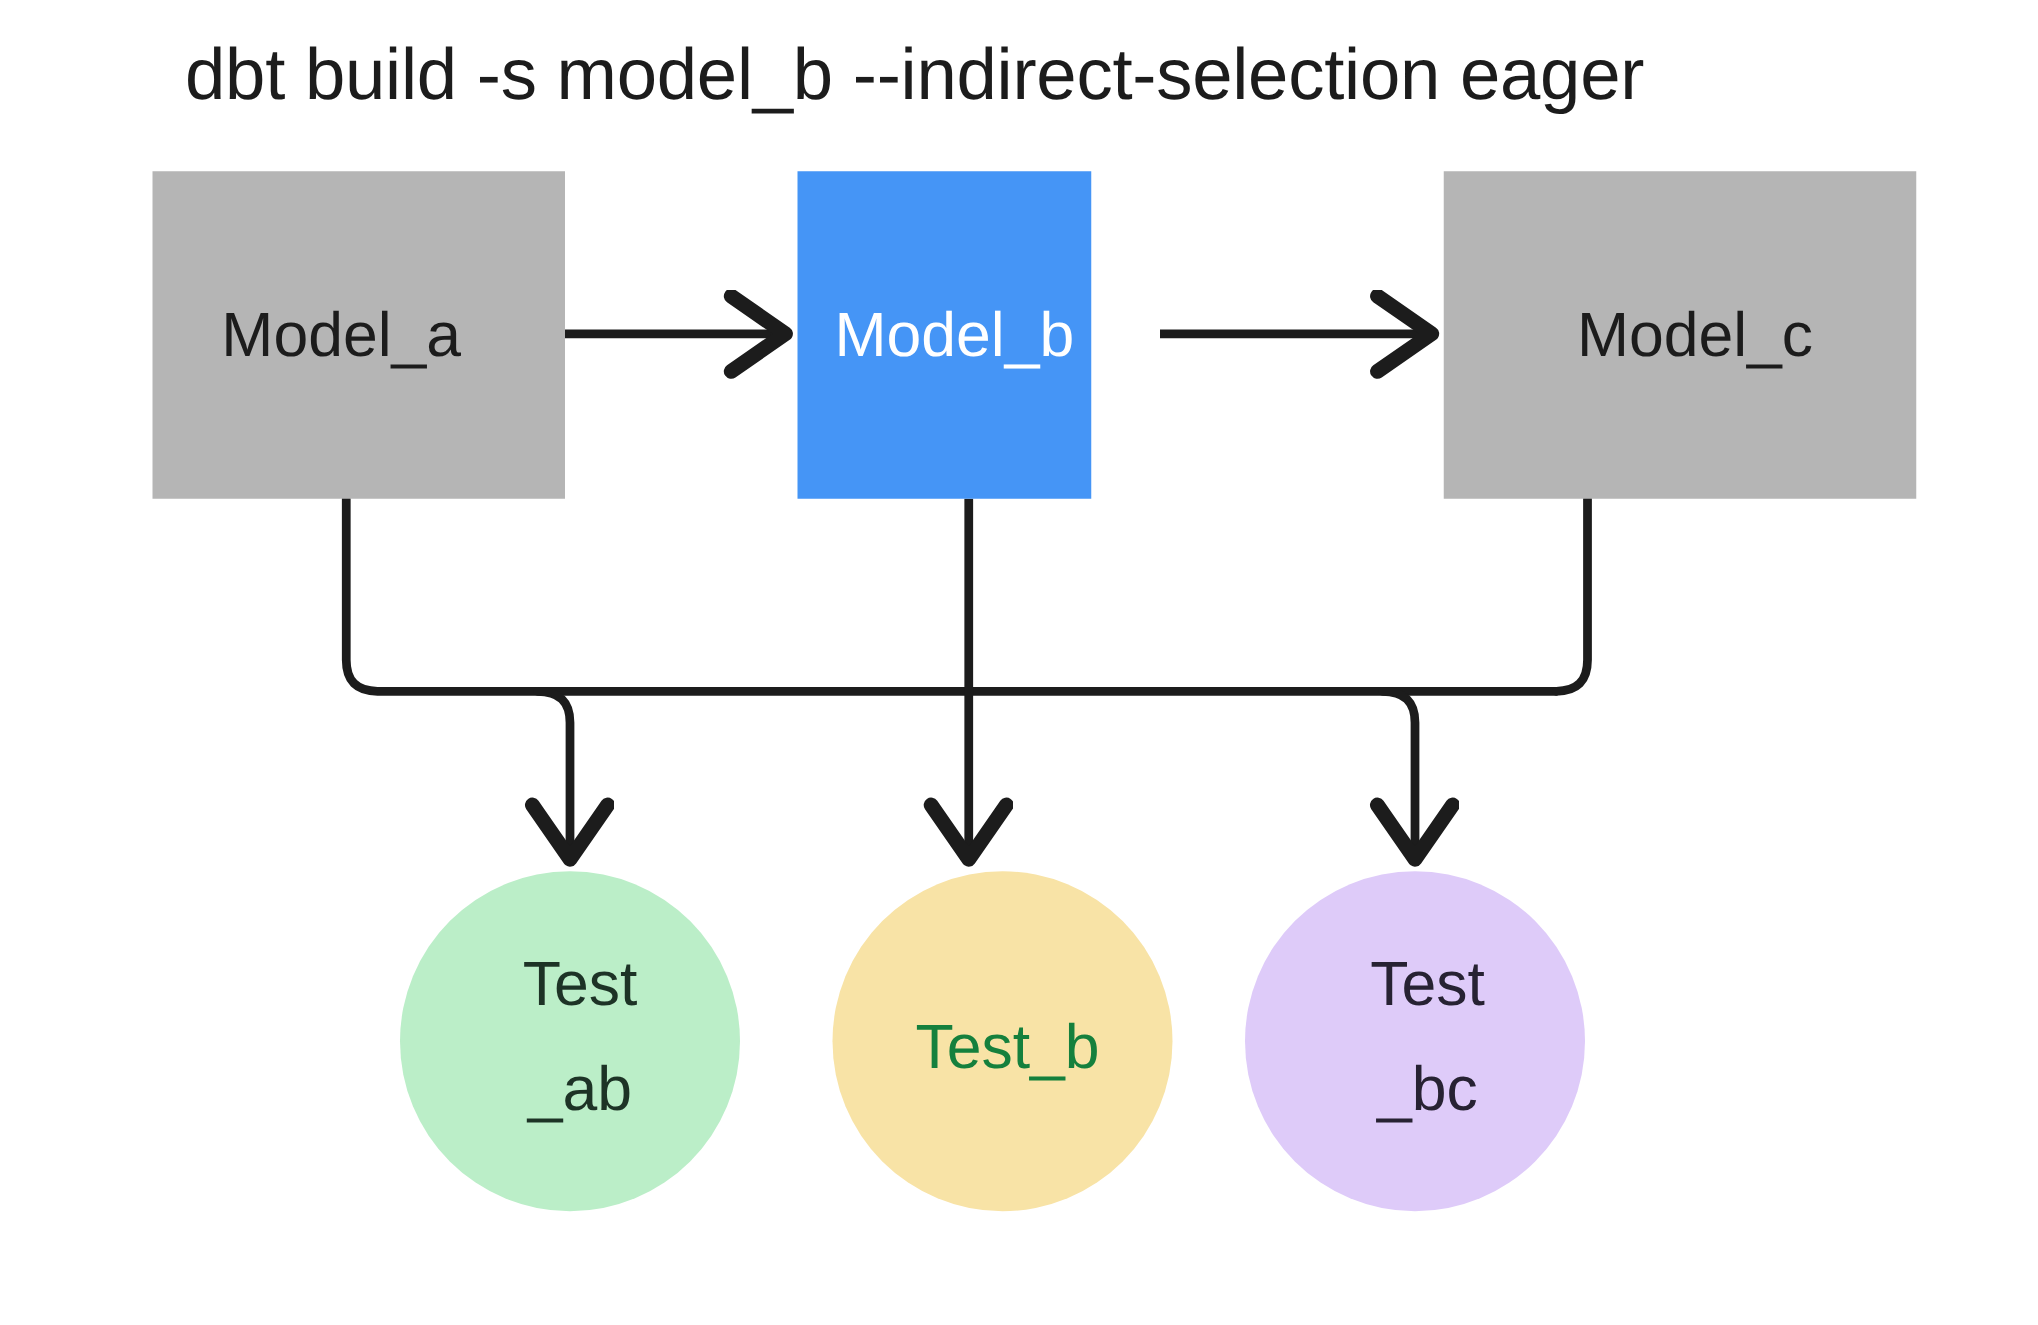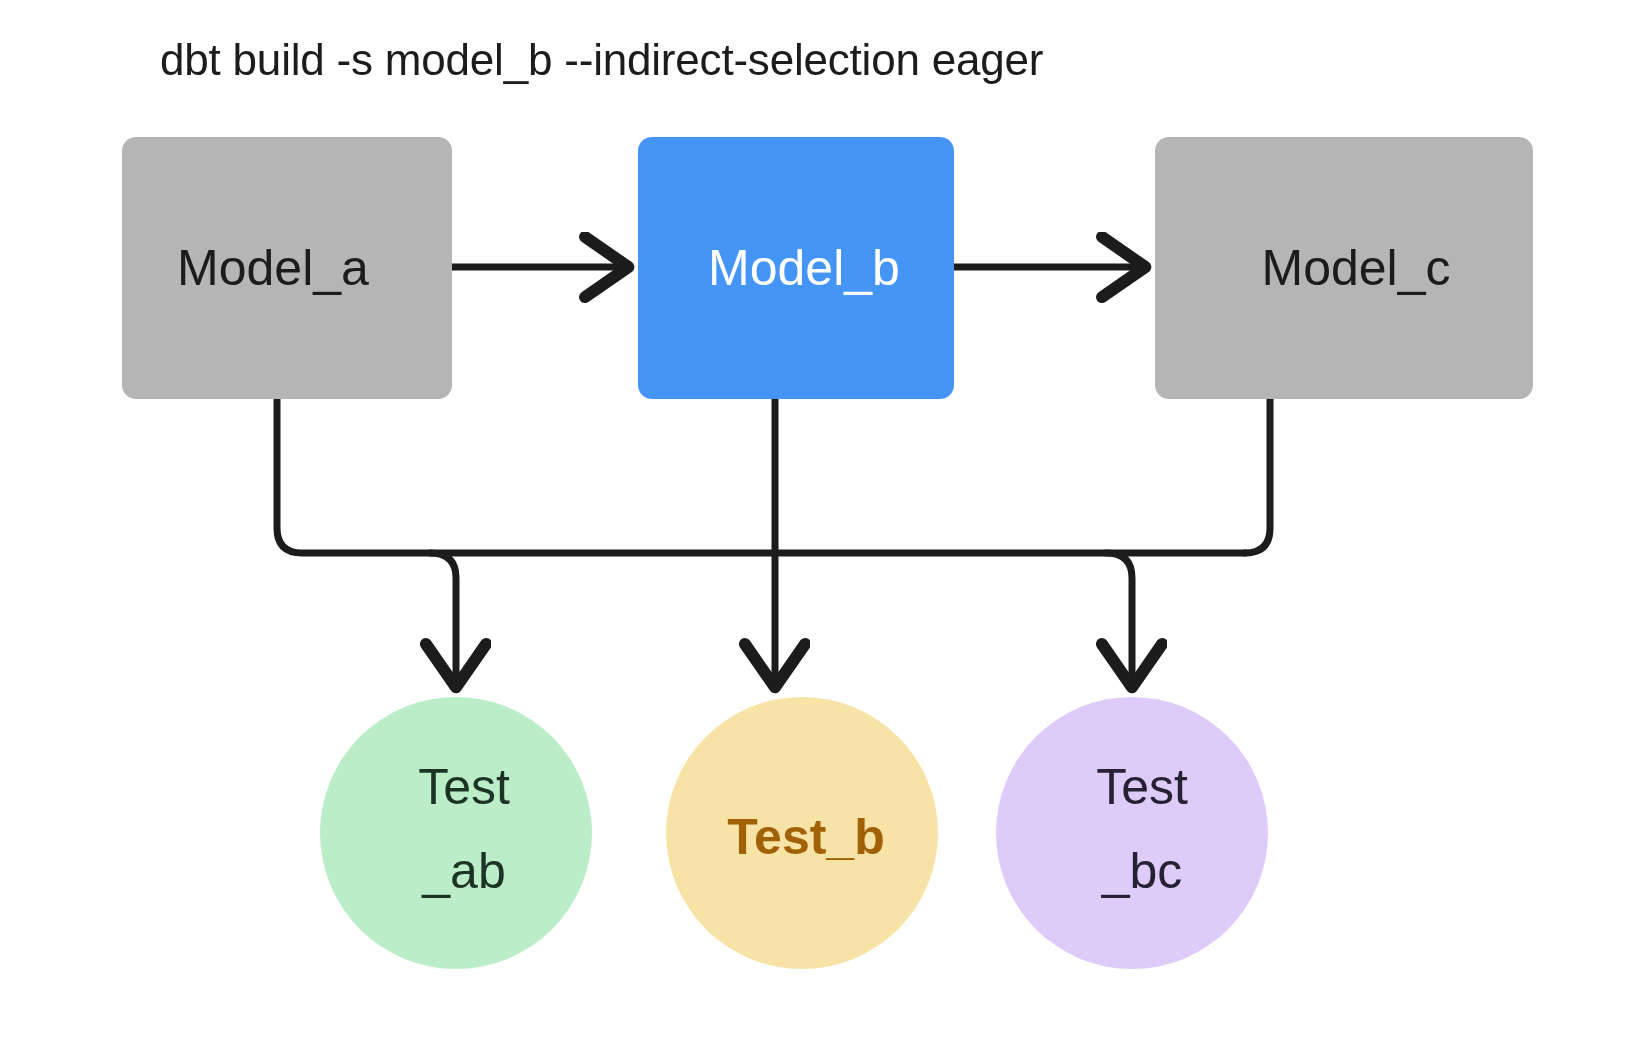--- a/index.html
+++ b/index.html
@@ -17,44 +17,44 @@
   #stage {
     position: absolute;
     inset: 0;
     width: 1630px;
     height: 1060px;
   }
 
   
   .diagram-title {
     position: absolute;
-    left: 160px;
+    left: 148px;
     top: 28px;
-    font-size: 44px;
+    font-size: 58px;
     line-height: 64px;
     color: #1c1c1c;
     font-weight: 400;
     letter-spacing: -0.2px;
     white-space: nowrap;
   }
 
   
   #edges {
     position: absolute;
     left: 0;
     top: 0;
     width: 1630px;
     height: 1060px;
     pointer-events: none;
   }
 
   
   .node-box {
     position: absolute;
-    border-radius: 14px;
+    border-radius: 0;
     display: flex;
     align-items: center;
     justify-content: center;
     box-sizing: border-box;
   }
   .node-box .node-label {
     font-size: 50px;
     line-height: 58px;
     white-space: nowrap;
   }
@@ -72,31 +72,31 @@
     font-size: 50px;
     line-height: 84px;
     white-space: pre;
     text-align: center;
   }
 
   
   #node-model-a { left: 122px; top: 137px; width: 330px; height: 262px; background: #b5b5b5; }
   #node-model-a .node-label { color: #1c1c1c; transform: translateX(-14px); }
 
-  #node-model-b { left: 638px; top: 137px; width: 316px; height: 262px; background: #4595f6; }
+  #node-model-b { left: 638px; top: 137px; width: 235px; height: 262px; background: #4595f6; }
   #node-model-b .node-label { color: #ffffff; transform: translateX(8px); }
 
   #node-model-c { left: 1155px; top: 137px; width: 378px; height: 262px; background: #b5b5b5; }
   #node-model-c .node-label { color: #1c1c1c; transform: translateX(12px); }
 
   #node-test-ab { left: 320px; top: 697px; width: 272px; height: 272px; background: #bbeec8; }
   #node-test-ab .node-label { color: #1d3326; transform: translateX(8px) translateY(-4px); }
 
   #node-test-b  { left: 666px; top: 697px; width: 272px; height: 272px; background: #f8e3a6; }
-  #node-test-b  .node-label { color: #a16207; transform: translateX(4px) translateY(4px); font-weight: bold; }
+  #node-test-b  .node-label { color: #15803d; transform: translateX(4px) translateY(4px); }
 
   #node-test-bc { left: 996px; top: 697px; width: 272px; height: 272px; background: #decbf9; }
   #node-test-bc .node-label { color: #272233; transform: translateX(10px) translateY(-4px); }
 </style>
 </head>
 <body>
 
 <div id="stage">
 
   <div class="diagram-title">dbt build -s model_b --indirect-selection eager</div>

